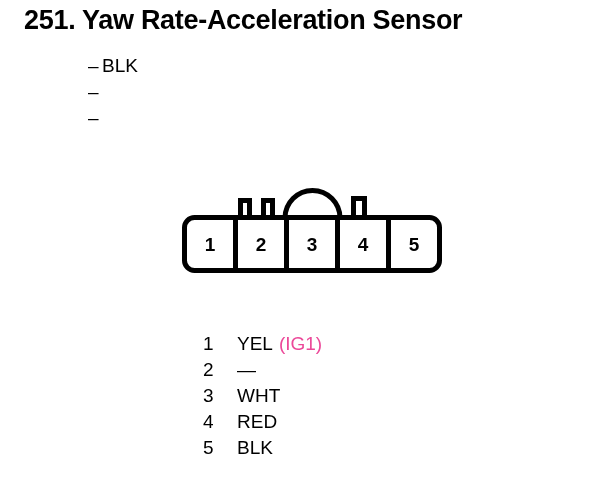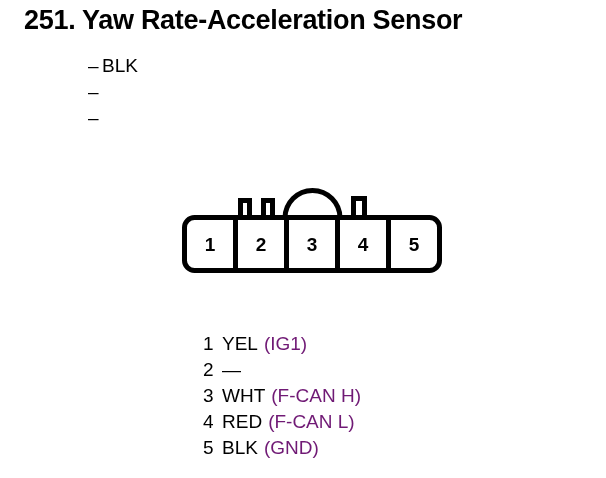--- a/index.html
+++ b/index.html
@@ -83,26 +83,26 @@
     font-size: 19px;
     line-height: 26px;
     white-space: nowrap;
   }
   .pin-idx {
     flex: 0 0 19px;
     text-align: left;
   }
   .pin-color {
     flex: 0 0 auto;
-    margin-left: 0px;
+    margin-left: 15px;
   }
   .pin-signal {
     flex: 0 0 auto;
     margin-left: 6px;
-    color: #701a75;
+    color: #ec4899;
   }
   .pin-signal:empty {
     display: none;
   }
 </style>
 </head>
 <body>
 
 <div class="page-title">251. Yaw Rate-Acceleration Sensor</div>
 
@@ -160,28 +160,25 @@
 
   <div class="pin-row">
     <span class="pin-idx">2</span>
     <span class="pin-color">—</span>
 
   </div>
 
   <div class="pin-row">
     <span class="pin-idx">3</span>
     <span class="pin-color">WHT</span>
-    <span class="pin-signal">(F-CAN H)</span>
   </div>
 
   <div class="pin-row">
     <span class="pin-idx">4</span>
     <span class="pin-color">RED</span>
-    <span class="pin-signal">(F-CAN L)</span>
   </div>
 
   <div class="pin-row">
     <span class="pin-idx">5</span>
     <span class="pin-color">BLK</span>
-    <span class="pin-signal">(GND)</span>
   </div>
 
 </div>
 
 </body></html>

